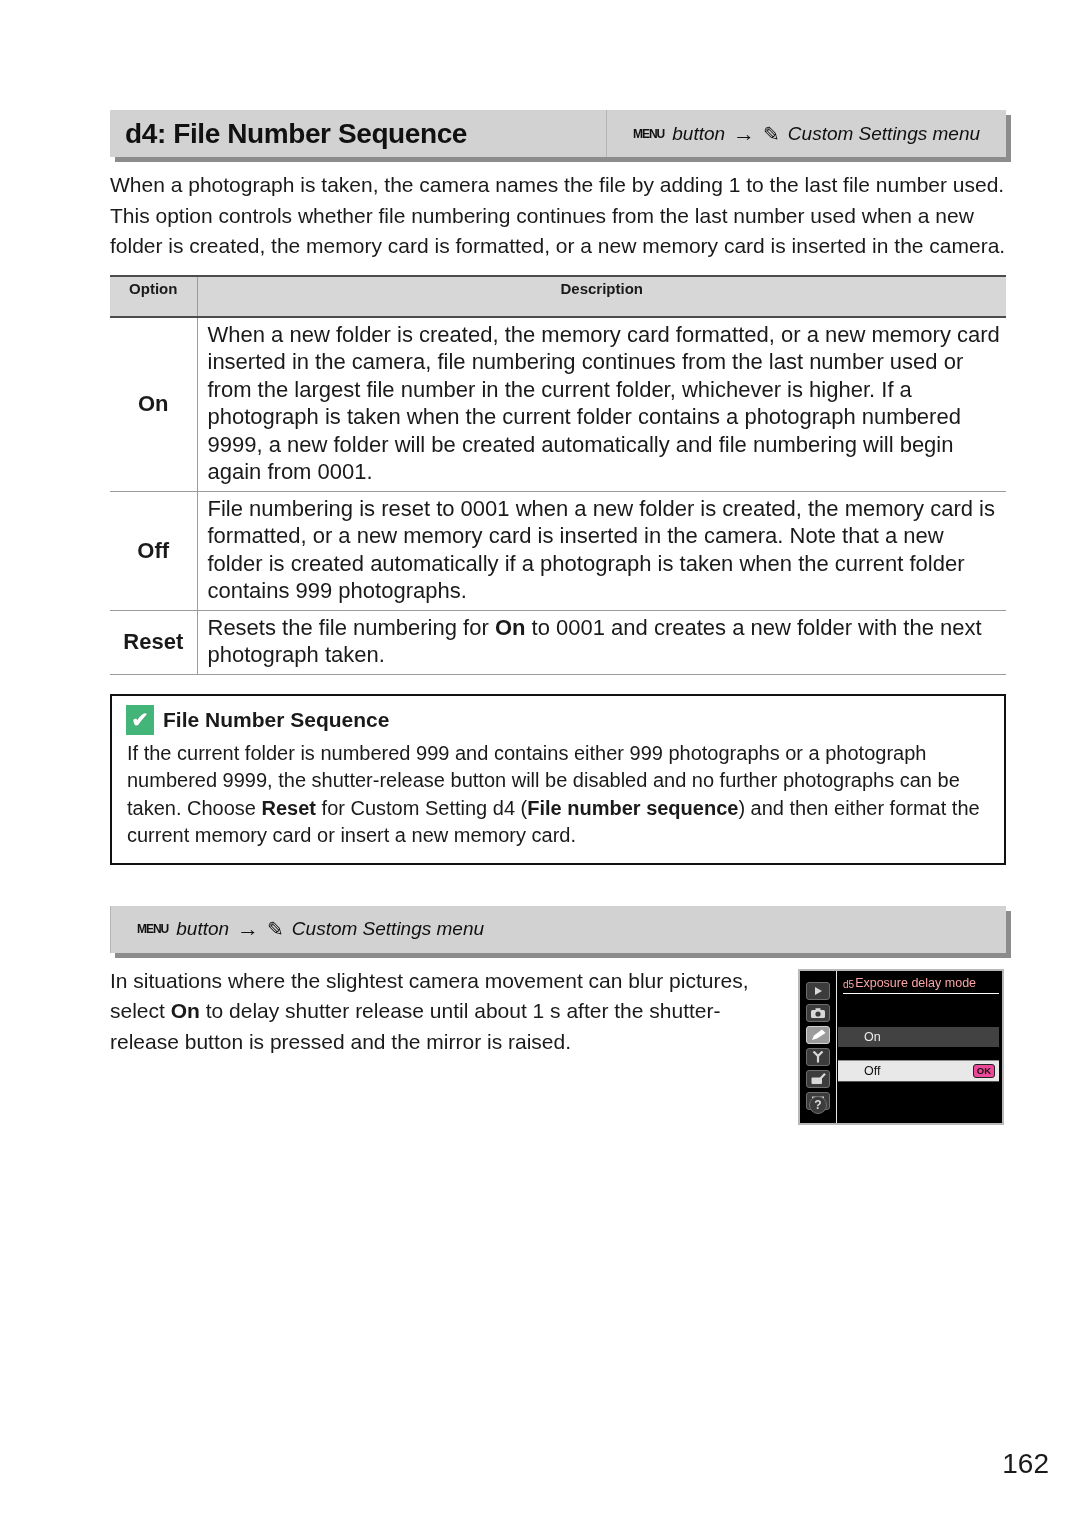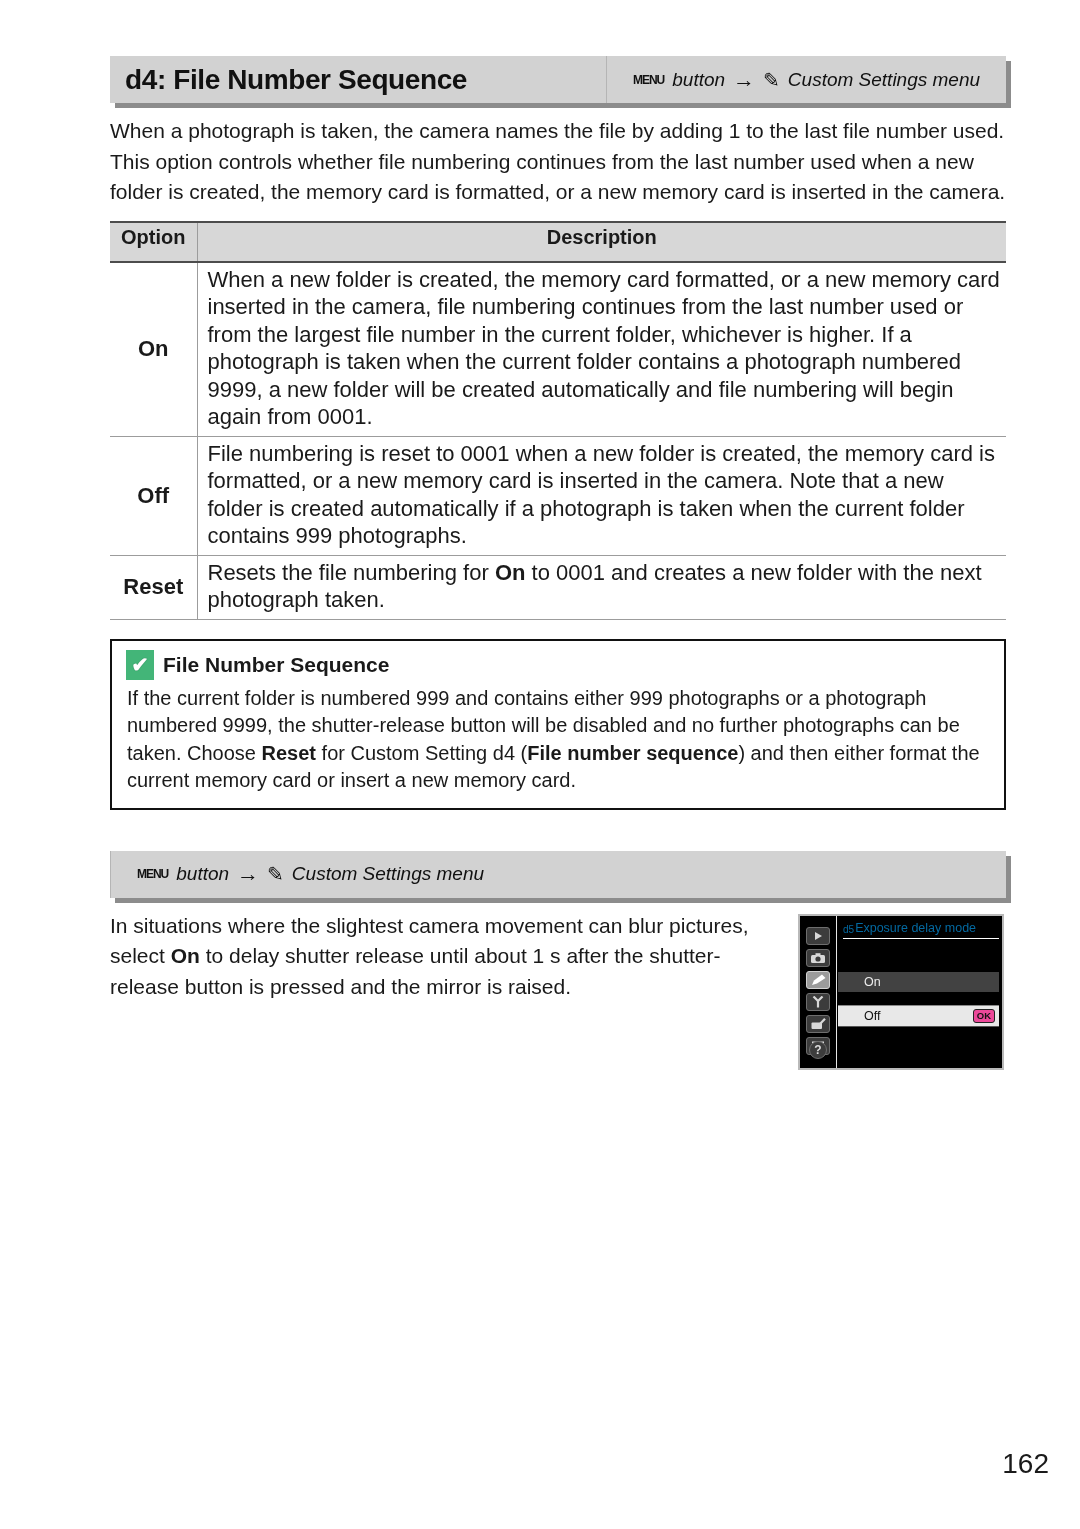--- a/index.html
+++ b/index.html
@@ -22,31 +22,31 @@
   }
   .menu-hint {
     width:400px; border-left:1px solid #b5b5b5;
     display:flex; align-items:center; justify-content:center; gap:8px;
     font-style:italic; font-size:19px; color:#111;
   }
   .menu-btn-label { font-style:normal; font-weight:bold; font-size:12px; letter-spacing:-1px; }
   .hint-arrow { font-style:normal; font-weight:bold; font-size:22px; line-height:1; }
   .pencil-glyph { font-style:normal; font-size:20px; line-height:1; }
 
-  .d4-header { margin-top:56px; }
+  .d4-header { margin-top:110px; }
   .d5-header { margin-top:41px; }
 
   
   .body-text { font-size:21px; line-height:30.5px; margin:13px 0 0 0; }
   .body-text b, .rich b { font-weight:bold; }
 
   
   table.opt-table { border-collapse:collapse; width:100%; margin-top:13px; }
   table.opt-table th {
-    background:#d7d7d7; font-size:20px; font-weight:bold; padding:3px 0 12px 0;
+    background:#d7d7d7; font-size:15px; font-weight:bold; padding:3px 0 19px 0;
     border-top:2px solid #4c4c4c; border-bottom:2px solid #4c4c4c;
   }
   table.opt-table th.opt-col { width:87px; border-right:1px solid #9c9c9c; }
   table.opt-table td {
     font-size:22px; line-height:27.5px; padding:3px 4px 5px 10px;
     border-bottom:1.5px solid #9c9c9c; vertical-align:middle;
   }
   table.opt-table td.opt-cell {
     text-align:center; font-weight:bold; padding:0; border-right:1px solid #9c9c9c;
   }
@@ -80,21 +80,21 @@
     border-radius:3px; display:flex; align-items:center; justify-content:center;
   }
   .scr-icon.selected { background:#9b9b9b; border-color:#d2d2d2; }
   .scr-help {
     position:absolute; left:9px; bottom:9px; width:18px; height:18px; border-radius:50%;
     background:#3c3c3c; border:1px solid #6e6e6e; color:#ddd;
     font-size:12px; font-weight:bold; display:flex; align-items:center; justify-content:center;
   }
   .scr-title {
     position:absolute; left:43px; right:3px; top:4px; height:19px;
-    color:#0369a1; border-bottom:1px solid #fff;
+    color:#fca5a5; border-bottom:1px solid #fff;
     display:flex; align-items:flex-end; padding-bottom:3px; gap:1px;
   }
   .scr-title-prefix { font-size:10px; line-height:1; }
   .scr-title-text { font-size:12.5px; line-height:1; }
   .scr-row {
     position:absolute; left:38px; right:3px; height:20px;
     font-size:12.5px; display:flex; align-items:center; padding-left:26px;
   }
   .scr-row-on { top:56px; background:#424242; color:#ededed; }
   .scr-row-off {

